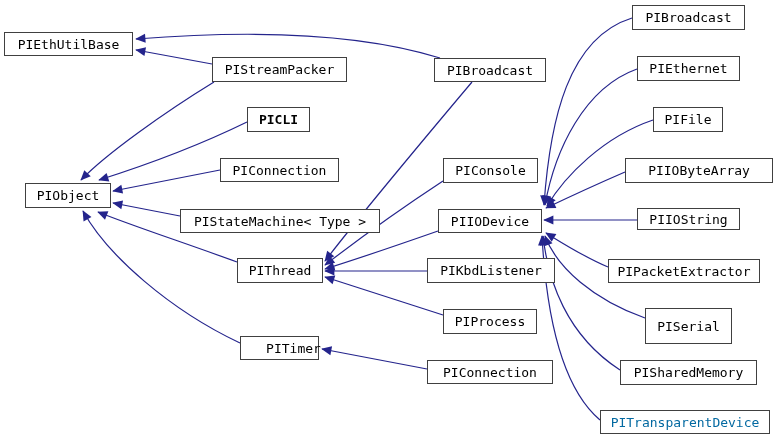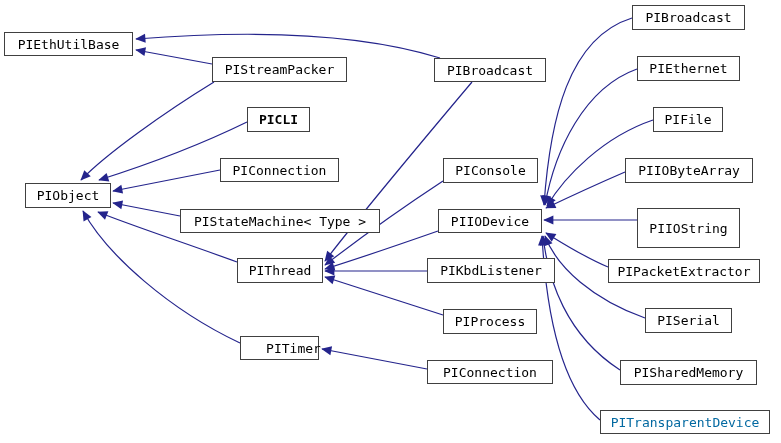--- a/index.html
+++ b/index.html
@@ -97,48 +97,48 @@
       </div>
       <div class="node" style="left: 653px; top: 107px; width: 70px; height: 25px; border-color: rgb(64, 64, 64); background: rgb(255, 255, 255);">
         <span style="color: rgb(0, 0, 0);">PIFile</span>
       </div>
       <div class="node" style="left: 220px; top: 158px; width: 119px; height: 24px; border-color: rgb(64, 64, 64); background: rgb(255, 255, 255);">
         <span style="color: rgb(0, 0, 0);">PIConnection</span>
       </div>
       <div class="node" style="left: 443px; top: 158px; width: 95px; height: 25px; border-color: rgb(64, 64, 64); background: rgb(255, 255, 255);">
         <span style="color: rgb(0, 0, 0);">PIConsole</span>
       </div>
-      <div class="node" style="left: 625px; top: 158px; width: 128px; height: 25px; border-color: rgb(64, 64, 64); background: rgb(255, 255, 255);">
+      <div class="node" style="left: 625px; top: 158px; width: 148px; height: 25px; border-color: rgb(64, 64, 64); background: rgb(255, 255, 255);">
         <span style="color: rgb(0, 0, 0);">PIIOByteArray</span>
       </div>
       <div class="node" style="left: 25px; top: 183px; width: 86px; height: 25px; border-color: rgb(64, 64, 64); background: rgb(255, 255, 255);">
         <span style="color: rgb(0, 0, 0);">PIObject</span>
       </div>
       <div class="node" style="left: 180px; top: 209px; width: 200px; height: 24px; border-color: rgb(64, 64, 64); background: rgb(255, 255, 255);">
         <span style="color: rgb(0, 0, 0);">PIStateMachine&lt; Type &gt;</span>
       </div>
       <div class="node" style="left: 438px; top: 209px; width: 104px; height: 24px; border-color: rgb(64, 64, 64); background: rgb(255, 255, 255);">
         <span style="color: rgb(0, 0, 0);">PIIODevice</span>
       </div>
-      <div class="node" style="left: 637px; top: 208px; width: 103px; height: 40px; border-color: rgb(64, 64, 64); background: rgb(255, 255, 255);">
+      <div class="node" style="left: 637px; top: 208px; width: 103px; height: 22px; border-color: rgb(64, 64, 64); background: rgb(255, 255, 255);">
         <span style="color: rgb(0, 0, 0);">PIIOString</span>
       </div>
       <div class="node" style="left: 237px; top: 258px; width: 86px; height: 25px; border-color: rgb(64, 64, 64); background: rgb(255, 255, 255);">
         <span style="color: rgb(0, 0, 0);">PIThread</span>
       </div>
       <div class="node" style="left: 427px; top: 258px; width: 128px; height: 25px; border-color: rgb(64, 64, 64); background: rgb(255, 255, 255);">
         <span style="color: rgb(0, 0, 0);">PIKbdListener</span>
       </div>
       <div class="node" style="left: 608px; top: 259px; width: 152px; height: 24px; border-color: rgb(64, 64, 64); background: rgb(255, 255, 255);">
         <span style="color: rgb(0, 0, 0);">PIPacketExtractor</span>
       </div>
       <div class="node" style="left: 443px; top: 309px; width: 94px; height: 25px; border-color: rgb(64, 64, 64); background: rgb(255, 255, 255);">
         <span style="color: rgb(0, 0, 0);">PIProcess</span>
       </div>
-      <div class="node" style="left: 645px; top: 308px; width: 87px; height: 25px; border-color: rgb(64, 64, 64); background: rgb(255, 255, 255);">
+      <div class="node" style="left: 645px; top: 308px; width: 87px; height: 36px; border-color: rgb(64, 64, 64); background: rgb(255, 255, 255);">
         <span style="color: rgb(0, 0, 0);">PISerial</span>
       </div>
       <div class="node" style="left: 240px; top: 336px; width: 79px; height: 24px; border-color: rgb(64, 64, 64); background: rgb(255, 255, 255); padding-left: 28px;">
         <span style="color: rgb(0, 0, 0);">PITimer</span>
       </div>
       <div class="node" style="left: 427px; top: 360px; width: 126px; height: 24px; border-color: rgb(64, 64, 64); background: rgb(255, 255, 255);">
         <span style="color: rgb(0, 0, 0);">PIConnection</span>
       </div>
       <div class="node" style="left: 620px; top: 360px; width: 137px; height: 25px; border-color: rgb(64, 64, 64); background: rgb(255, 255, 255);">
         <span style="color: rgb(0, 0, 0);">PISharedMemory</span>

